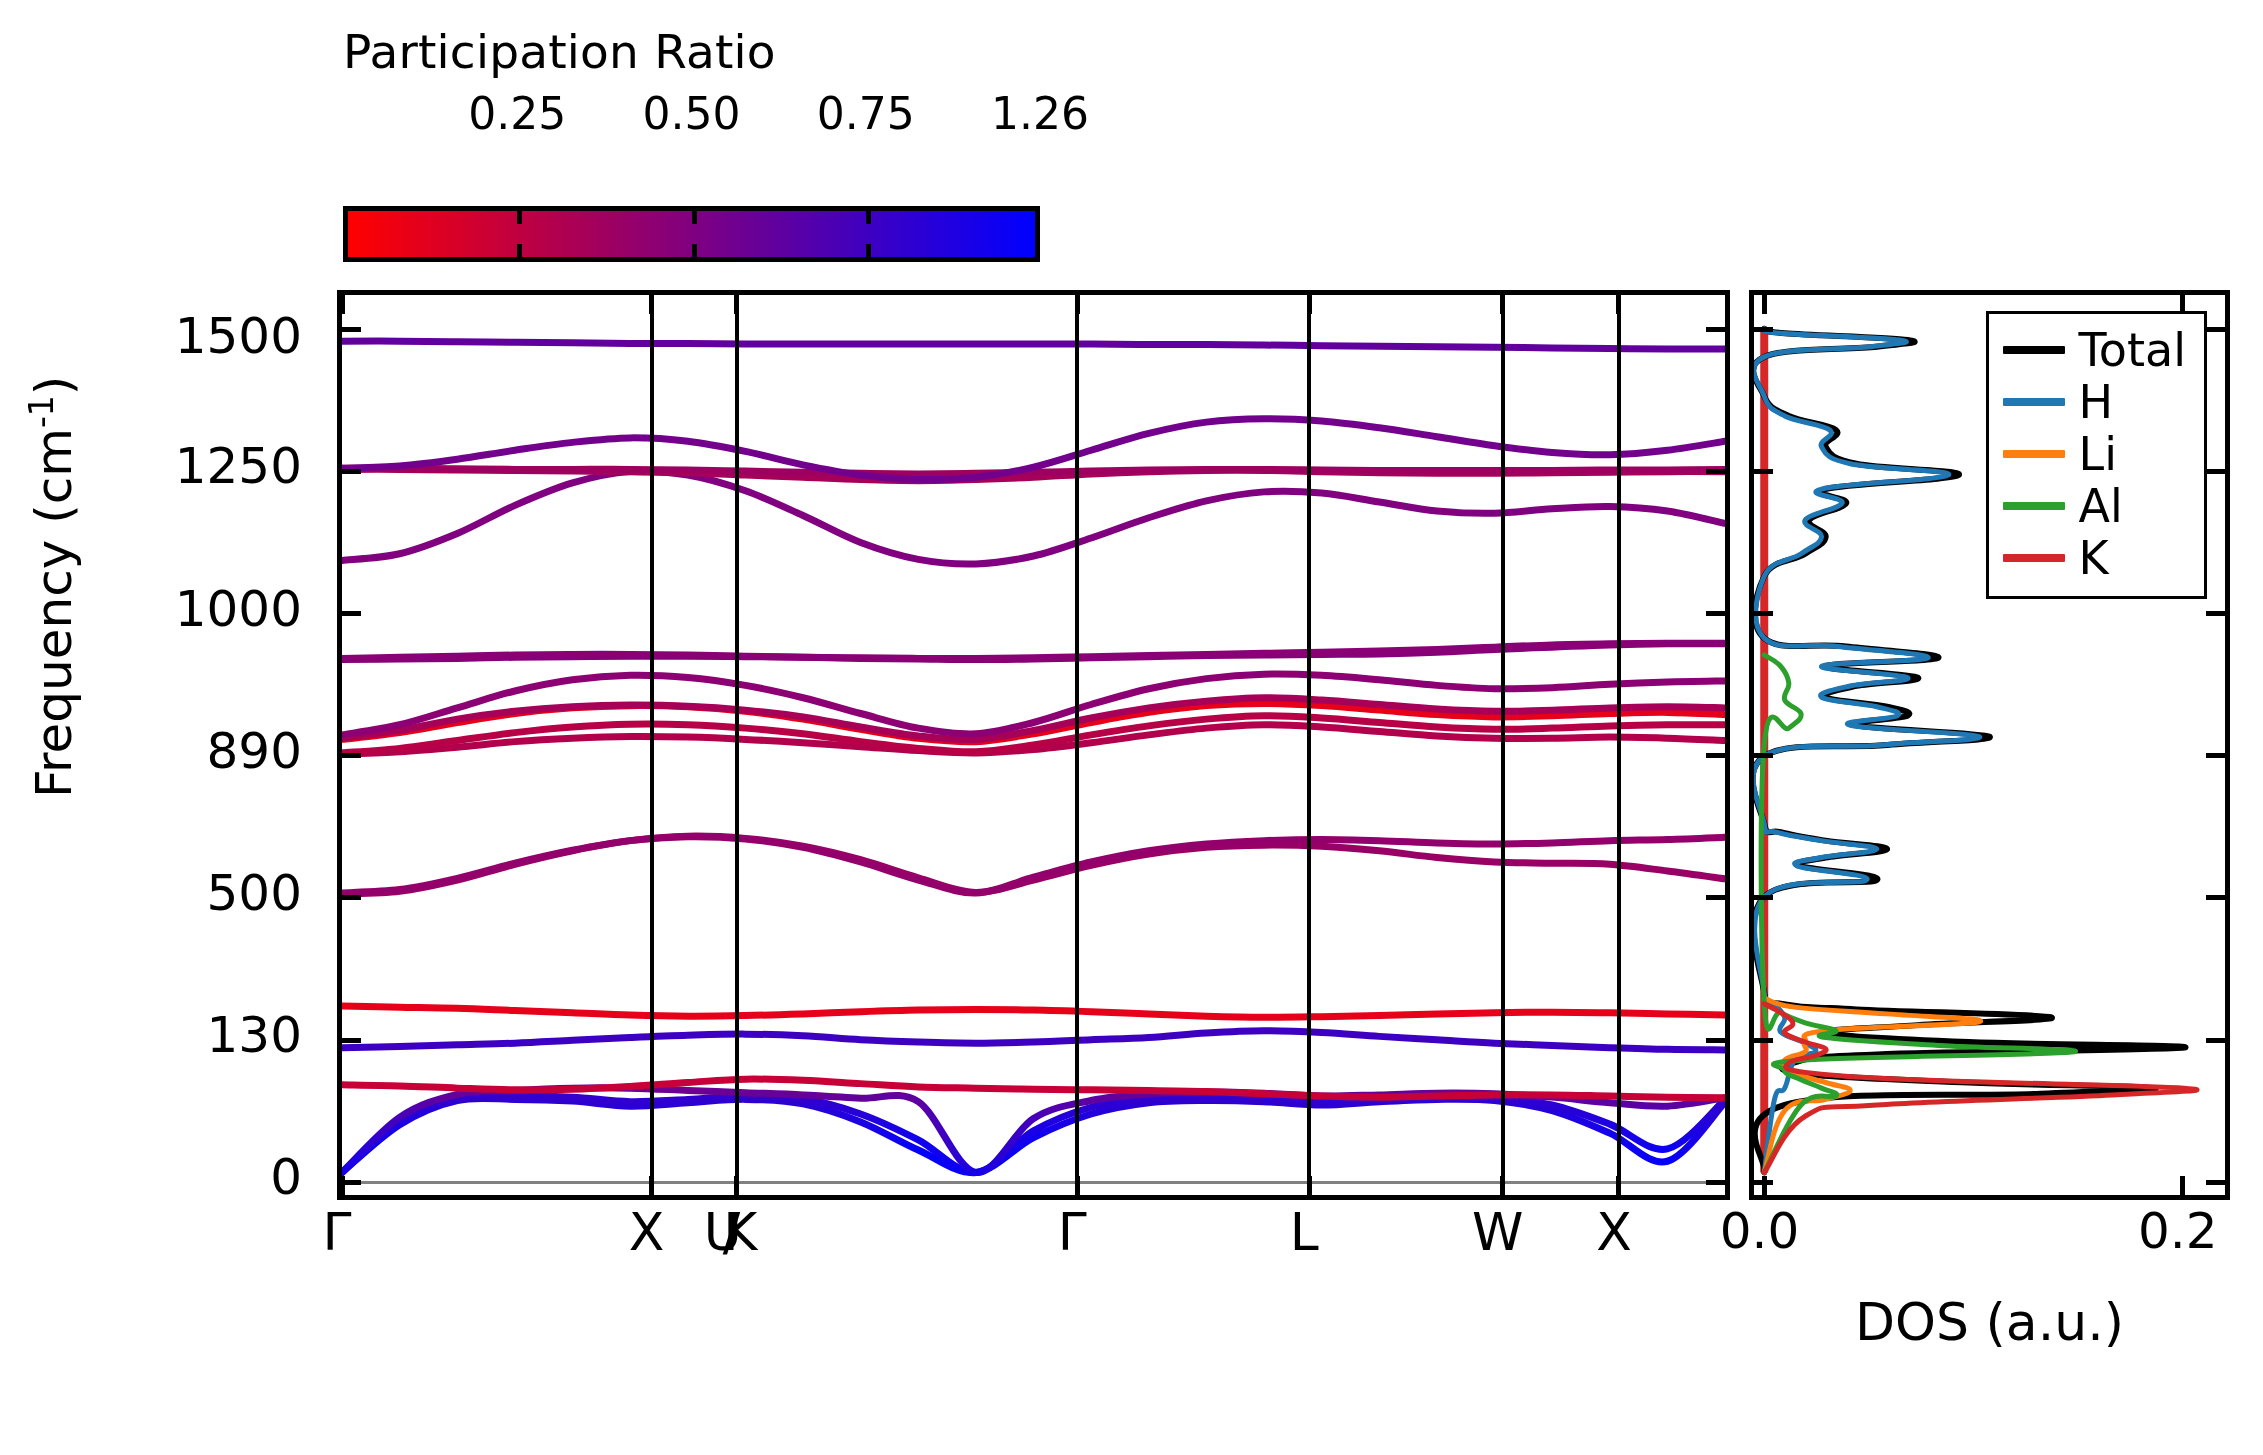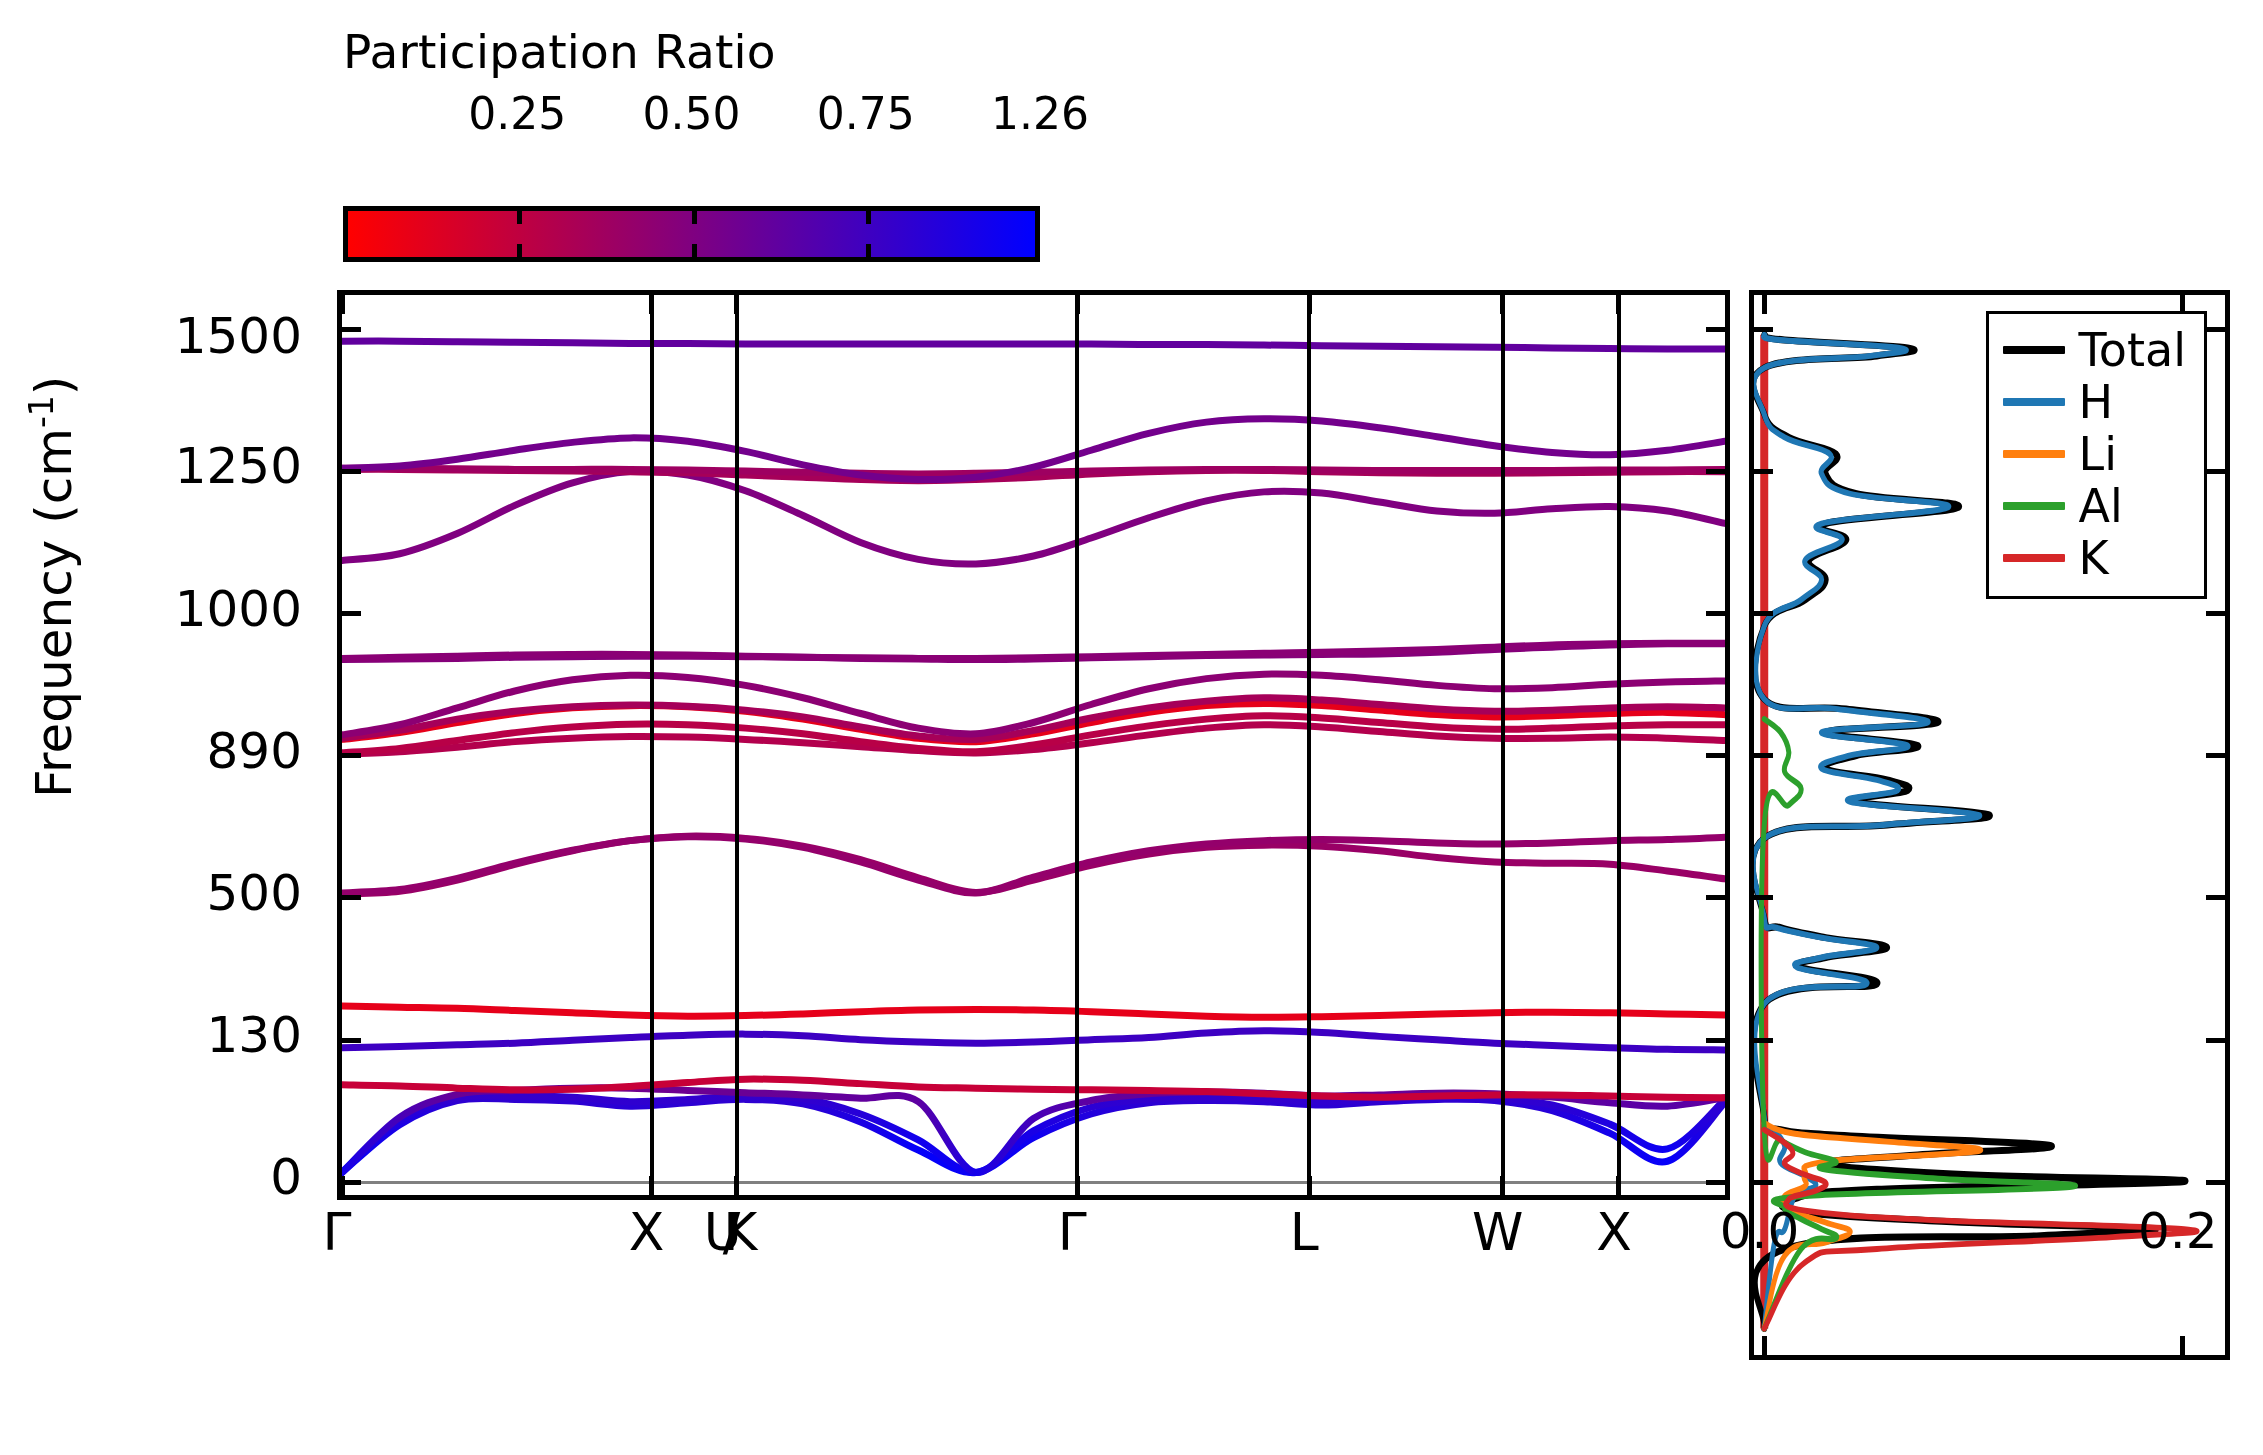--- a/index.html
+++ b/index.html
@@ -11,21 +11,21 @@
   #cbar-ticklabels{position:absolute;left:343px;top:92px;width:697px;height:52px;}
   #cbar-ticklabels span{position:absolute;transform:translateX(-50%);font-size:44px;line-height:1;top:0;}
   #cbar-frame{position:absolute;left:343px;top:206px;width:697px;height:56px;border:5px solid #000;box-sizing:border-box;}
   #cbar-grad{position:absolute;inset:0;background:linear-gradient(to right,#ff0000 0%,#bf0040 25%,#800080 50%,#4000bf 75%,#0000ff 100%);}
   .cbar-tick{position:absolute;width:5px;background:#000;}
   .cbar-tick.t-top{top:0;height:13px;}
   .cbar-tick.t-bot{bottom:0;height:13px;}
 
   
   #band-axes{position:absolute;left:337px;top:290px;width:1393px;height:910px;border:5px solid #000;box-sizing:border-box;background:#fff;}
-  #dos-axes{position:absolute;left:1749px;top:290px;width:481px;height:1070px;border:5px solid #000;box-sizing:border-box;background:#fff;}
+  #dos-axes{position:absolute;left:1749px;top:290px;width:481px;height:910px;border:5px solid #000;box-sizing:border-box;background:#fff;}
   .plotclip{position:absolute;inset:0;overflow:hidden;}
   .plotsvg{position:absolute;left:0;top:0;width:100%;height:100%;}
 
   
   .ytick{position:absolute;left:-1px;width:20px;height:5px;background:#000;}
   #band-yticklabels{position:absolute;left:0;top:290px;width:322px;height:910px;}
   #band-yticklabels span{position:absolute;right:20px;transform:translateY(-50%);font-size:50px;line-height:1;white-space:nowrap;}
   #ylabel{position:absolute;left:-258px;top:560px;width:620px;text-align:center;font-size:50px;line-height:1;
           transform:rotate(-90deg);transform-origin:center center;white-space:nowrap;}
   #ylabel sup{font-size:0.66em;vertical-align:super;}
@@ -749,14 +749,15 @@
       <div class="ytick" style="top: 31.625px; left: auto; right: -1px;"></div>
       <div class="xtick" style="left: 7.95652px;"></div>
       <div class="xtick-top" style="left: 7.95652px;"></div>
       <div class="xtick" style="left: 426.217px;"></div>
       <div class="xtick-top" style="left: 426.217px;"></div>
     </div>
   <div id="dos-xticklabels">
       <span style="left: 10.4565px;">0.0</span>
       <span style="left: 428.717px;">0.2</span>
     </div>
+  <div id="dos-xlabel">DOS (a.u.)</div>
 
 </div>
 
 </body></html>

